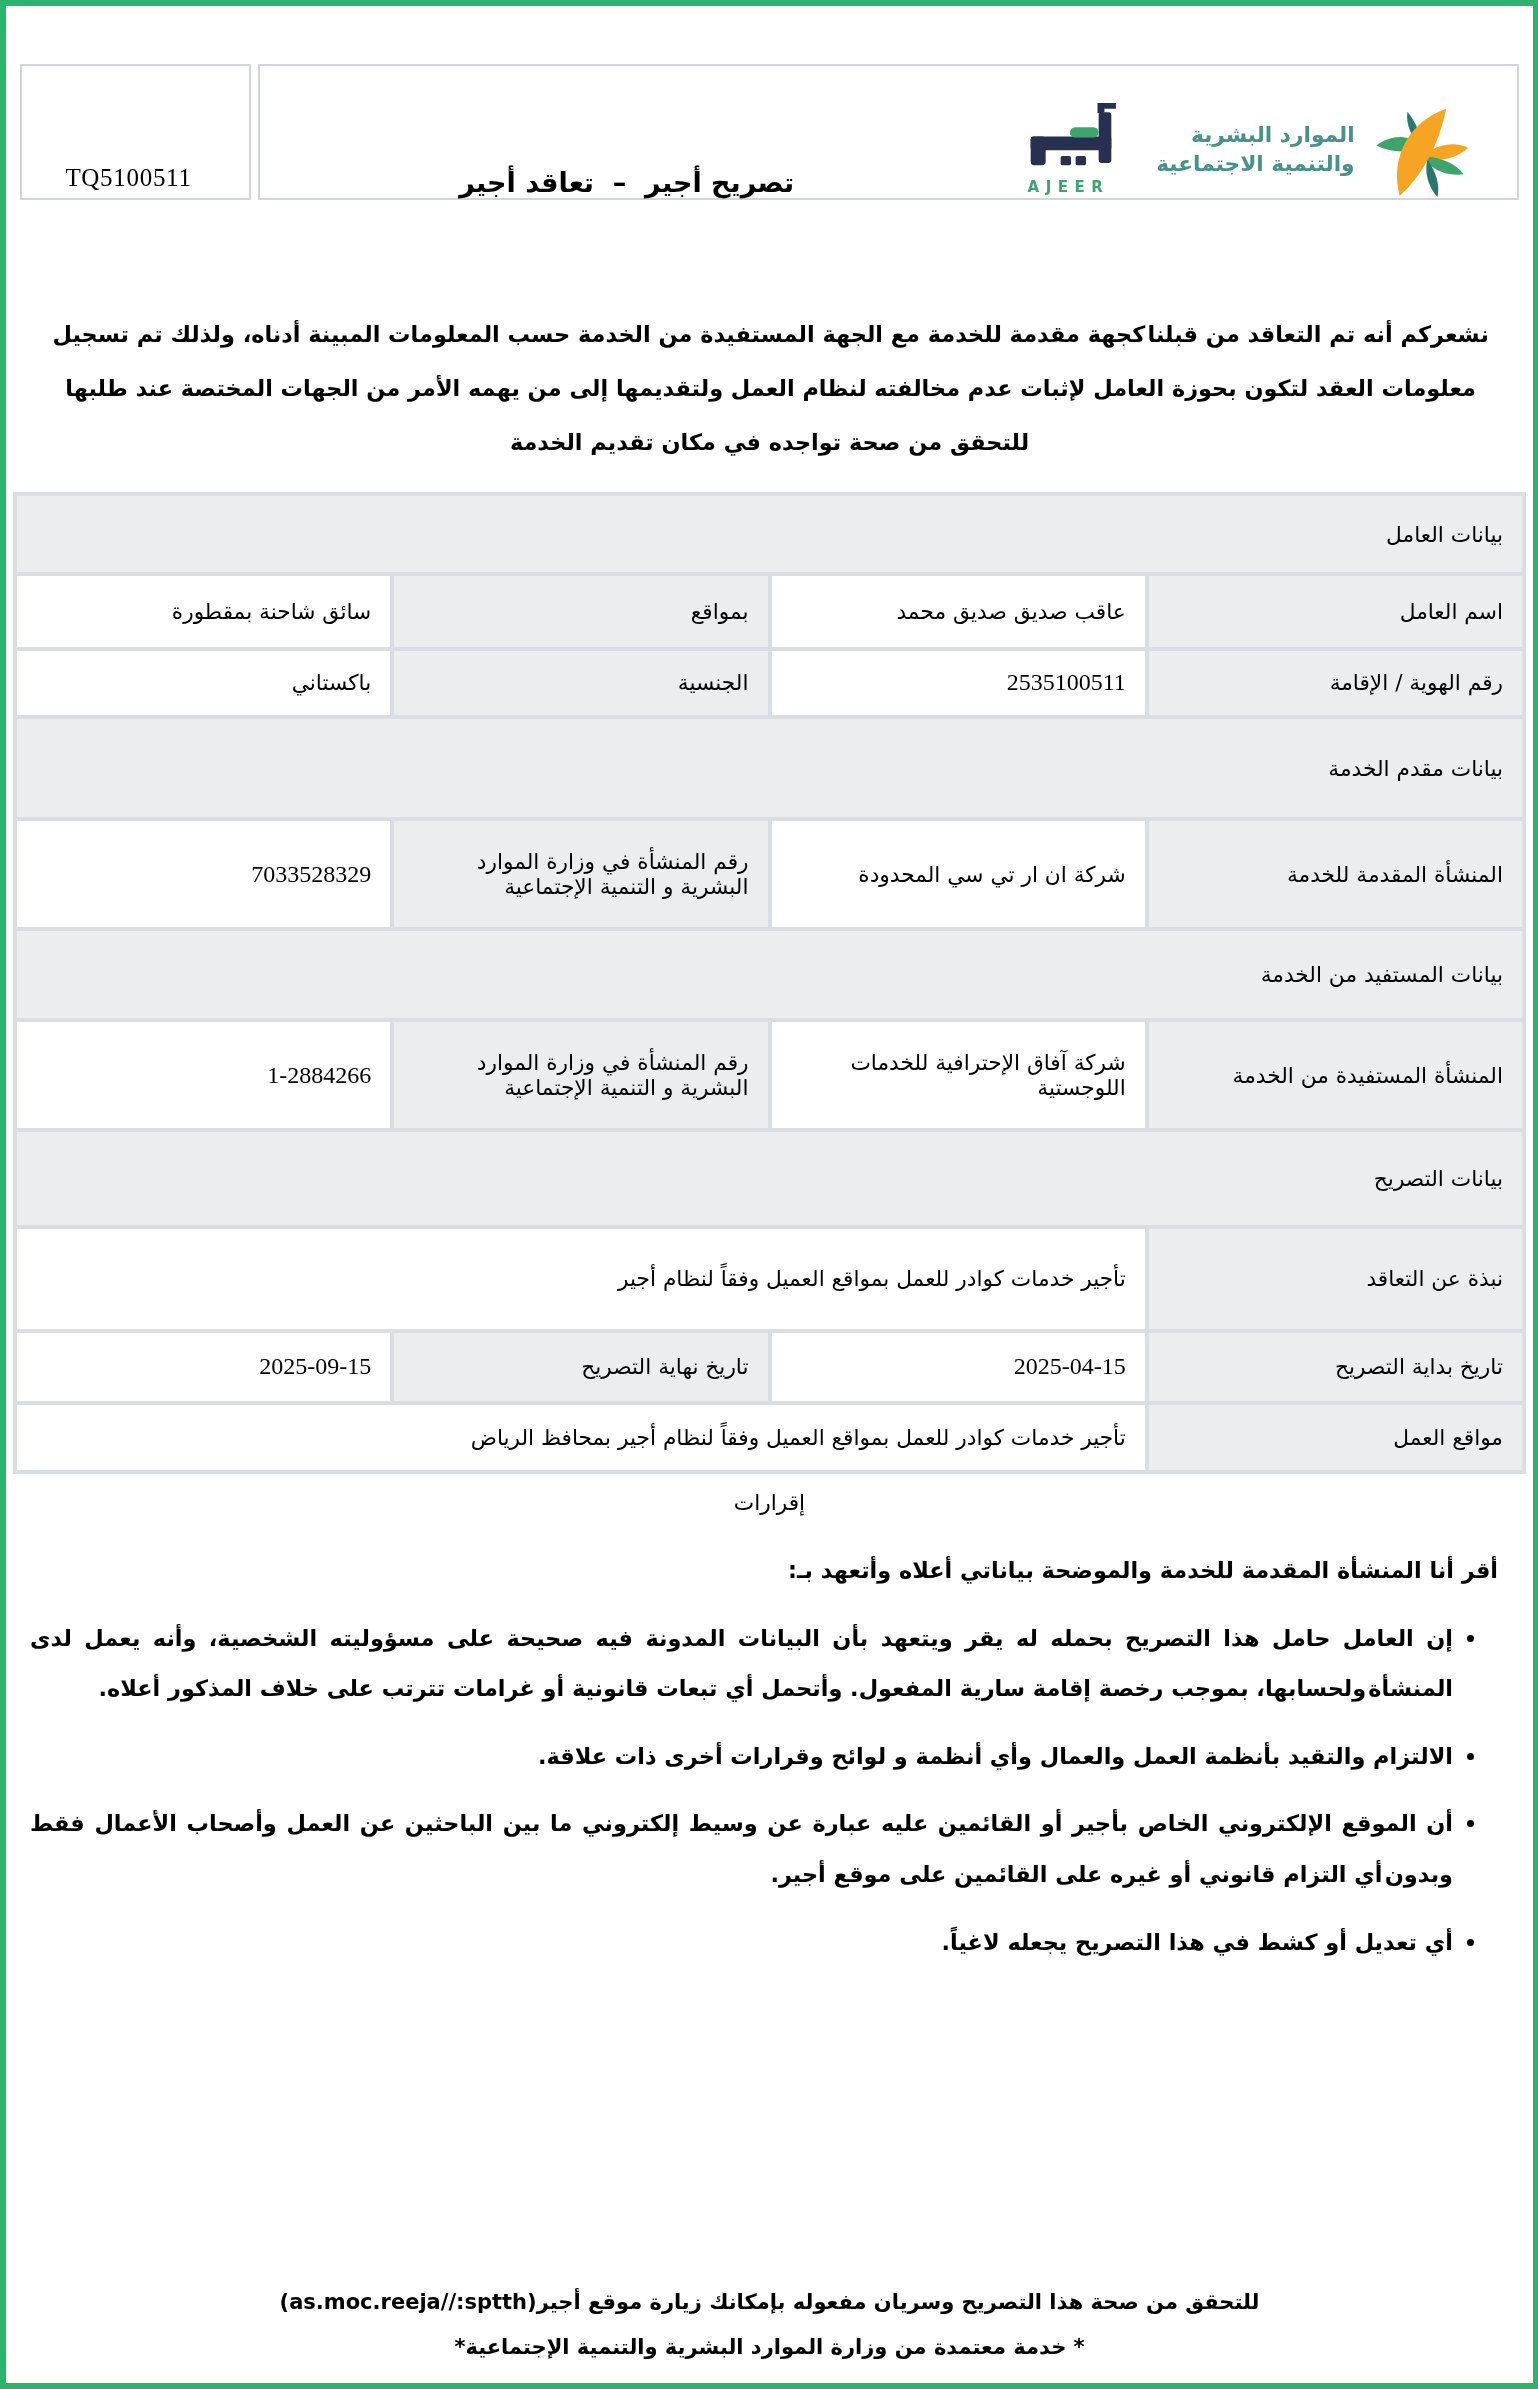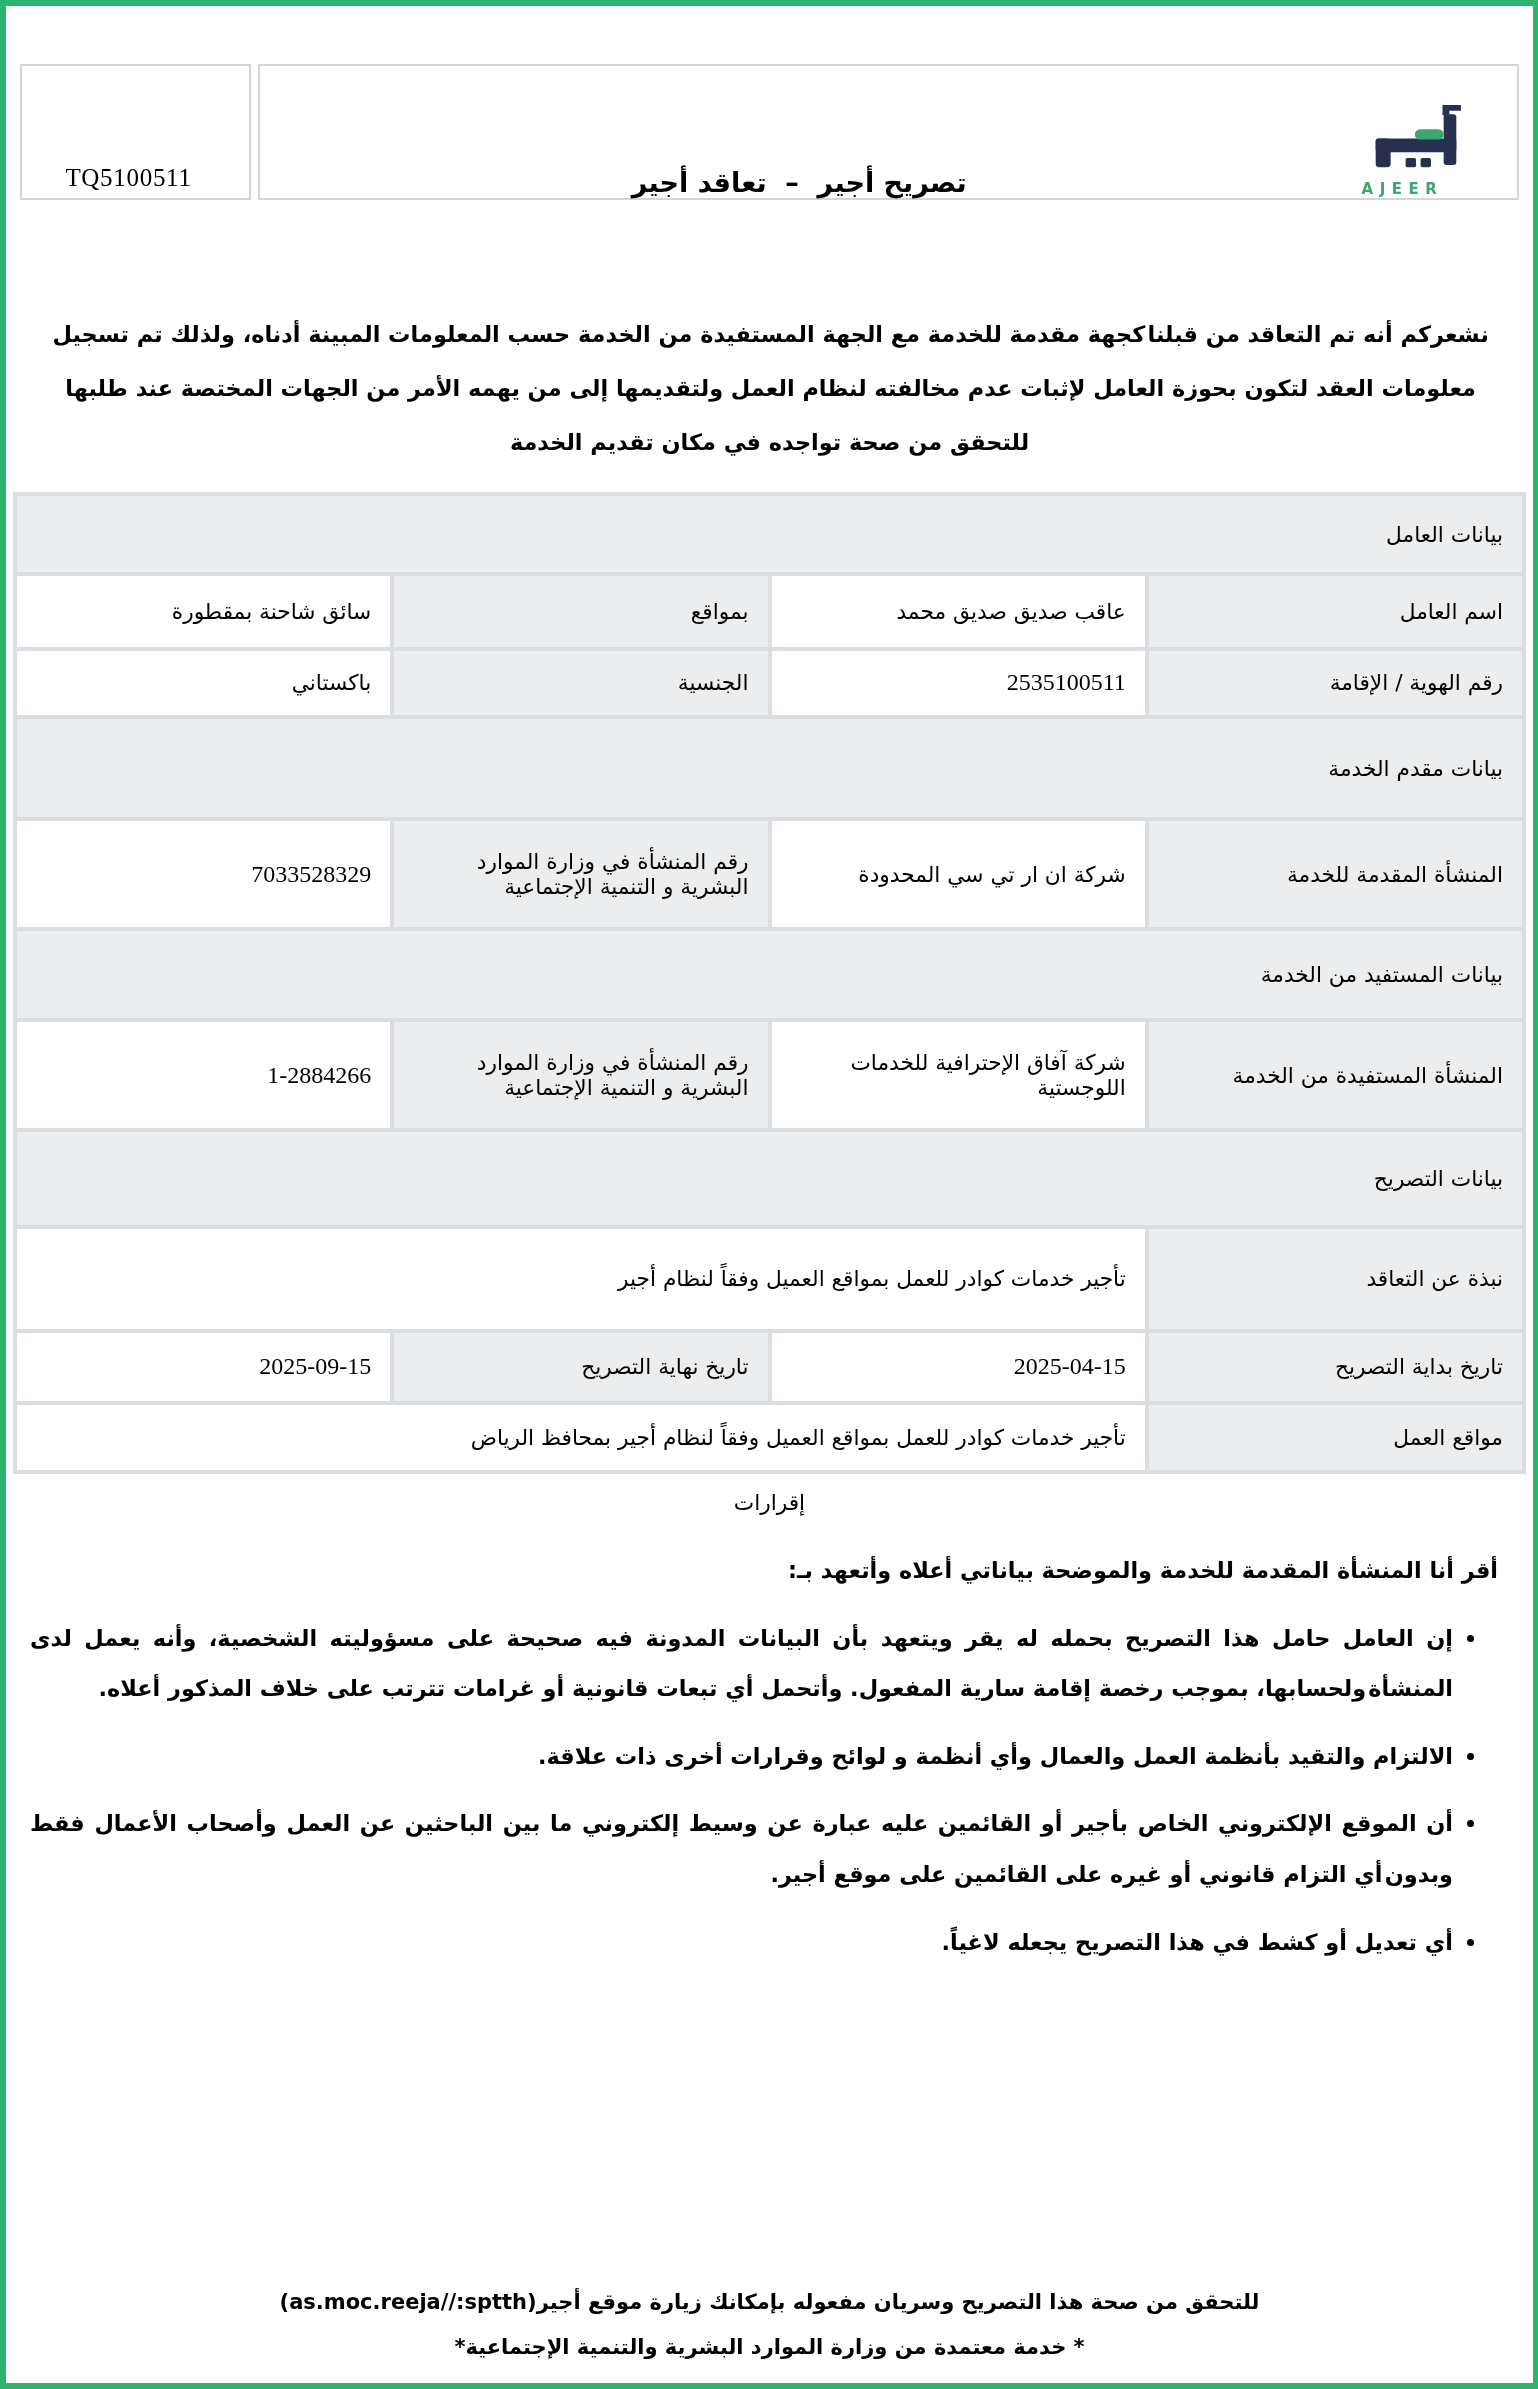--- a/index.html
+++ b/index.html
@@ -19,21 +19,21 @@
   .permit-code{
     position:absolute;left:43px;bottom:5.8px;
     font-family:"Liberation Serif","DejaVu Serif",serif;
     font-size:25px;letter-spacing:0.7px;
   }
   .hdr-box-main{flex:1;border:2.9px solid #d2d5d9;display:flex;align-items:flex-end;background:#fff;}
   .hdr-title{flex:1;text-align:center;font-size:27px;font-weight:bold;direction:rtl;}
   .logos{display:flex;align-items:center;gap:24.6px;padding-left:19px;padding-right:40px;}
   .ajeer{display:flex;flex-direction:column;align-items:flex-start;width:119px;}
   .ajeer svg{width:116px;height:72px;display:block;}
-  .ajeer-latin{font-size:15px;font-weight:bold;color:#3fa56e;letter-spacing:6.5px;margin-top:2.9px;margin-left:4px;font-family:"DejaVu Sans",sans-serif;}
+  .ajeer-latin{font-size:15px;font-weight:bold;color:#3fa56e;letter-spacing:6.5px;margin-top:2.9px;margin-left:15px;font-family:"DejaVu Sans",sans-serif;}
   .ministry{display:flex;align-items:center;gap:10px;}
   .ministry-name{
     direction:rtl;text-align:right;
     color:#47928a;font-size:21.7px;font-weight:bold;line-height:1.3;
   }
   .ministry svg{width:112px;height:97px;display:block;}
   
   .intro{
     margin:108px 24.6px 0 24.6px;
     direction:rtl;text-align:center;
@@ -95,20 +95,35 @@
               <rect x="10" y="58" width="26" height="50" rx="6"></rect>
               <rect x="128" y="16" width="22" height="88" rx="5"></rect>
               <path d="M126 0 h32 v10 h-20 v8 h-12 z"></path>
               <rect x="62" y="92" width="18" height="16" rx="3"></rect>
               <rect x="88" y="92" width="18" height="16" rx="3"></rect>
             </g>
             <rect x="78" y="42" width="50" height="18" rx="9" fill="#3fa56e"></rect>
           </svg>
           <div class="ajeer-latin">AJEER</div>
         </div>
+        <div class="ministry">
+          <div class="ministry-name">
+            <div>الموارد البشرية</div>
+            <div>والتنمية الاجتماعية</div>
+          </div>
+          <svg viewBox="0 0 200 200" xmlns="http://www.w3.org/2000/svg" aria-hidden="true">
+
+            <path d="M8 92 C 40 68, 78 68, 108 96 C 72 108, 34 106, 8 92 Z" fill="#3ea46b"></path>
+            <path d="M72 22 C 90 44, 100 70, 103 97 C 80 76, 68 48, 72 22 Z" fill="#29786e"></path>
+            <path d="M96 116 C 138 86, 172 84, 197 97 C 170 121, 130 128, 96 116 Z" fill="#f6a423"></path>
+            <path d="M104 114 C 144 116, 172 130, 188 151 C 152 156, 118 141, 104 114 Z" fill="#3ea46b"></path>
+            <path d="M113 120 C 133 149, 139 175, 134 198 C 114 176, 107 147, 113 120 Z" fill="#29786e"></path>
+            <path d="M56 196 C 34 112, 80 40, 152 16 C 136 92, 104 152, 56 196 Z" fill="#f6a423"></path>
+          </svg>
+        </div>
       </div>
     </div>
   </div>
 
   <div class="intro">نشعركم أنه تم التعاقد من قبلنا كجهة مقدمة للخدمة مع الجهة المستفيدة من الخدمة حسب المعلومات المبينة أدناه، ولذلك تم تسجيل معلومات العقد لتكون بحوزة العامل لإثبات عدم مخالفته لنظام العمل ولتقديمها إلى من يهمه الأمر من الجهات المختصة عند طلبها للتحقق من صحة تواجده في مكان تقديم الخدمة</div>
 
   <table class="permit">
     <colgroup>
       <col style="width:25%">
         <col style="width:25%">

